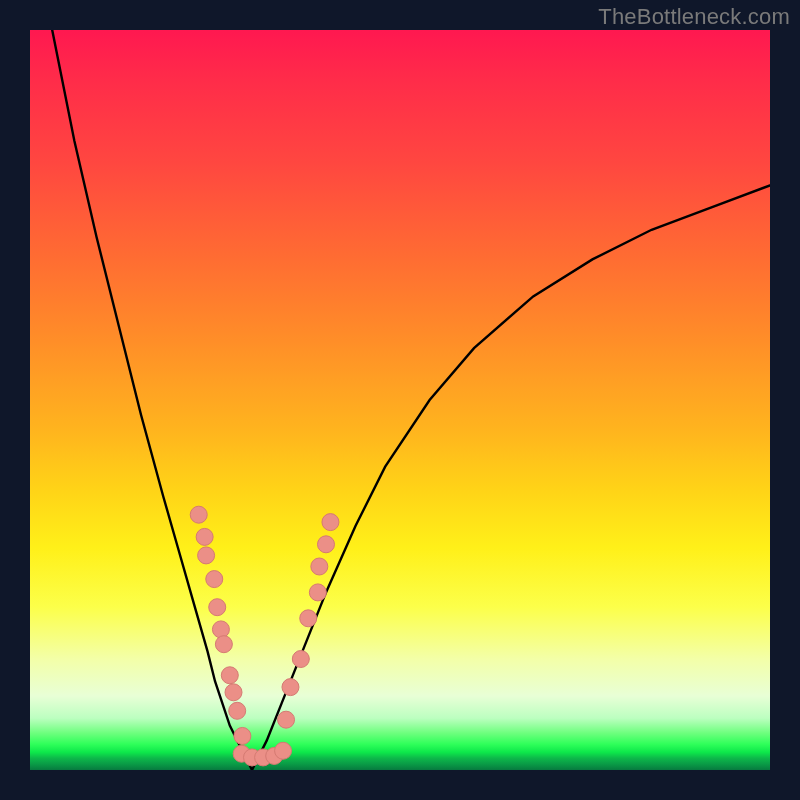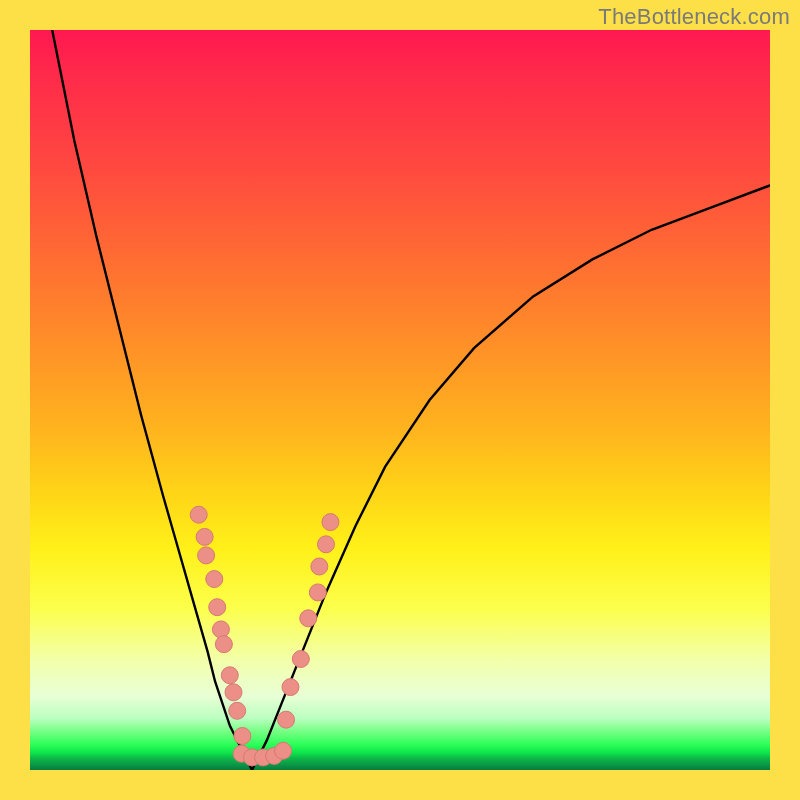--- a/index.html
+++ b/index.html
@@ -8,21 +8,21 @@
     width: 800px;
     height: 800px;
     overflow: hidden;
     background: #000;
     font-family: Arial, Helvetica, sans-serif;
   }
   .stage {
     position: relative;
     width: 800px;
     height: 800px;
-    background: #fde047;
+    background: #0f172a;
   }
   .plot-frame {
     position: absolute;
     left: 30px;
     top: 30px;
     width: 740px;
     height: 740px;
     background: #000;
   }
   .plot-area {

